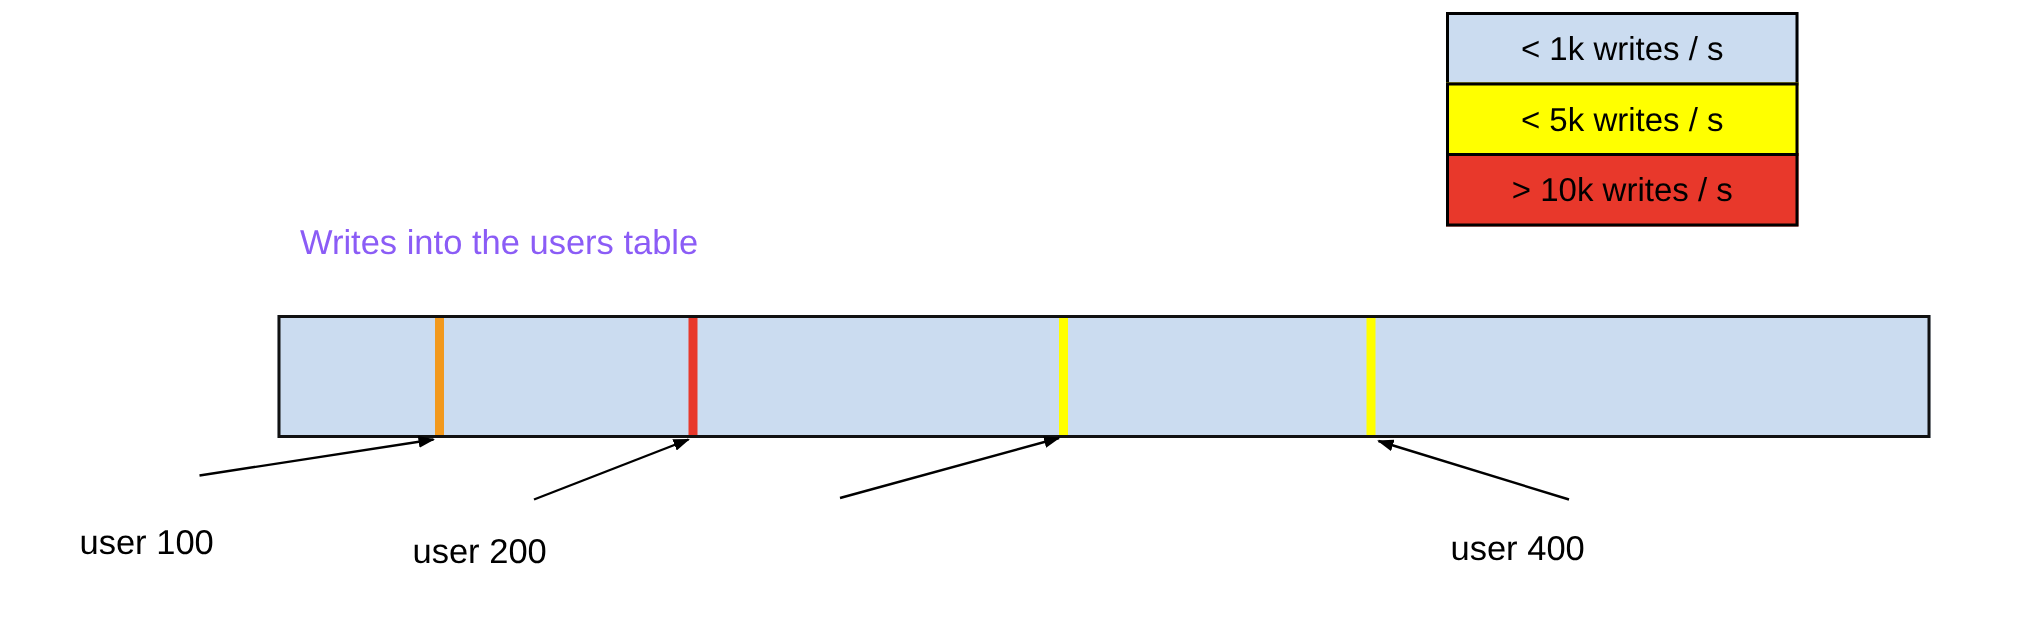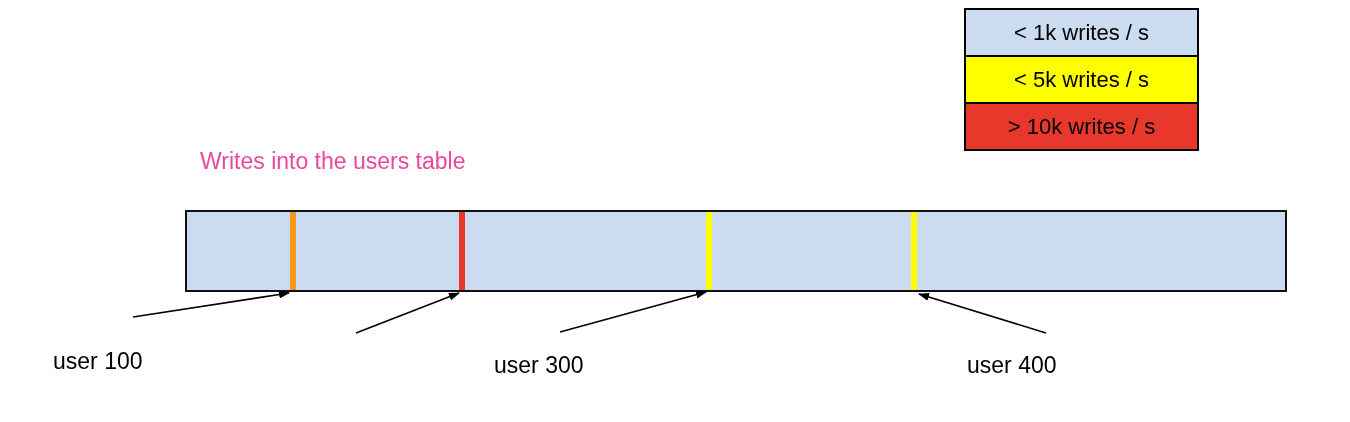--- a/index.html
+++ b/index.html
@@ -16,21 +16,21 @@
     overflow: hidden;
   }
 
   
   .title {
     position: absolute;
     left: 200px;
     top: 148px;
     font-size: 23px;
     line-height: 1.2;
-    color: #ec4899;
+    color: #8b5cf6;
     white-space: nowrap;
   }
 
   
   .legend {
     position: absolute;
     left: 964px;
     top: 8px;
     width: 235px;
   }
@@ -123,16 +123,16 @@
         <path d="M0,0 L11,4 L0,8 Z" fill="#000000"></path>
       </marker>
     </defs>
     <line x1="133" y1="317" x2="289" y2="293" stroke="#000000" stroke-width="1.6" marker-end="url(#ah)"></line>
     <line x1="356" y1="333" x2="459" y2="293" stroke="#000000" stroke-width="1.6" marker-end="url(#ah)"></line>
     <line x1="560" y1="332" x2="706" y2="292" stroke="#000000" stroke-width="1.6" marker-end="url(#ah)"></line>
     <line x1="1046" y1="333" x2="919" y2="294" stroke="#000000" stroke-width="1.6" marker-end="url(#ah)"></line>
   </svg>
 
   <div class="user-label label-1">user 100</div>
-  <div class="user-label label-3">user 300</div>
+  <div class="user-label label-2">user 200</div>
   <div class="user-label label-4">user 400</div>
 
 </div>
 
 </body></html>

